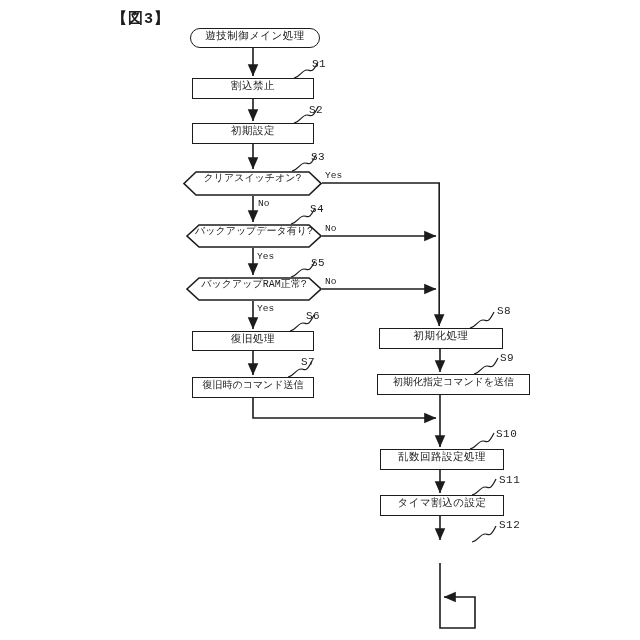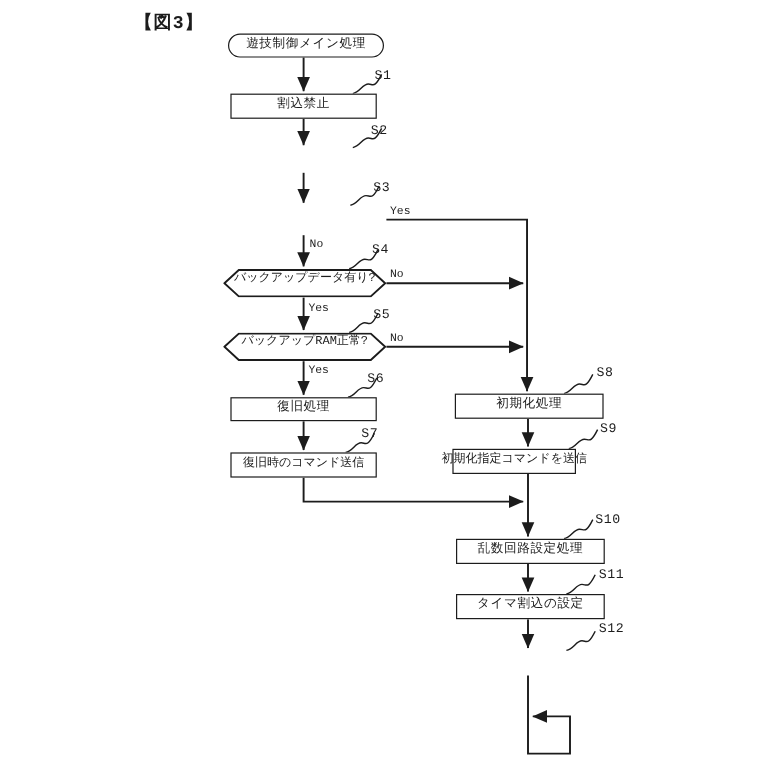--- a/index.html
+++ b/index.html
@@ -65,21 +65,30 @@
     <path class="leader" d="M472,542 c6,-1 8,-8 13,-8 c4,0 5,4 11,-8"></path>
   </svg>
 
   <div class="node terminal" style="left:190px;top:28px;width:130px;height:20px">
     <span>遊技制御メイン処理</span>
   </div>
 
   <div class="node process" style="left:192px;top:78px;width:122px;height:21px">
     <span>割込禁止</span>
   </div>
+  <div class="node process" style="left:192px;top:123px;width:122px;height:21px">
+    <span>初期設定</span>
+  </div>
 
+  <div class="node decision" style="left:183px;top:171px;width:139px;height:25px">
+    <svg viewBox="0 0 139 25" preserveAspectRatio="none">
+      <polygon points="1,12.5 13,1 126,1 138,12.5 126,24 13,24"></polygon>
+    </svg>
+    <span class="small">クリアスイッチオン?</span>
+  </div>
   <div class="node decision" style="left:186px;top:224px;width:136px;height:24px">
     <svg viewBox="0 0 136 24" preserveAspectRatio="none">
       <polygon points="1,12 13,1 123,1 135,12 123,23 13,23"></polygon>
     </svg>
     <span class="small">バックアップデータ有り?</span>
   </div>
   <div class="node decision" style="left:186px;top:277px;width:136px;height:24px">
     <svg viewBox="0 0 136 24" preserveAspectRatio="none">
       <polygon points="1,12 13,1 123,1 135,12 123,23 13,23"></polygon>
     </svg>
@@ -89,21 +98,21 @@
   <div class="node process" style="left:192px;top:331px;width:122px;height:20px">
     <span>復旧処理</span>
   </div>
   <div class="node process" style="left:192px;top:377px;width:122px;height:21px">
     <span class="small">復旧時のコマンド送信</span>
   </div>
 
   <div class="node process" style="left:379px;top:328px;width:124px;height:21px">
     <span>初期化処理</span>
   </div>
-  <div class="node process" style="left:377px;top:374px;width:103px;height:21px">
+  <div class="node process" style="left:377px;top:374px;width:153px;height:21px">
     <span class="small">初期化指定コマンドを送信</span>
   </div>
   <div class="node process" style="left:380px;top:449px;width:124px;height:21px">
     <span>乱数回路設定処理</span>
   </div>
   <div class="node process" style="left:380px;top:495px;width:124px;height:21px">
     <span>タイマ割込の設定</span>
   </div>
 
   <span class="step-label" style="left:312px;top:58px">S1</span>

